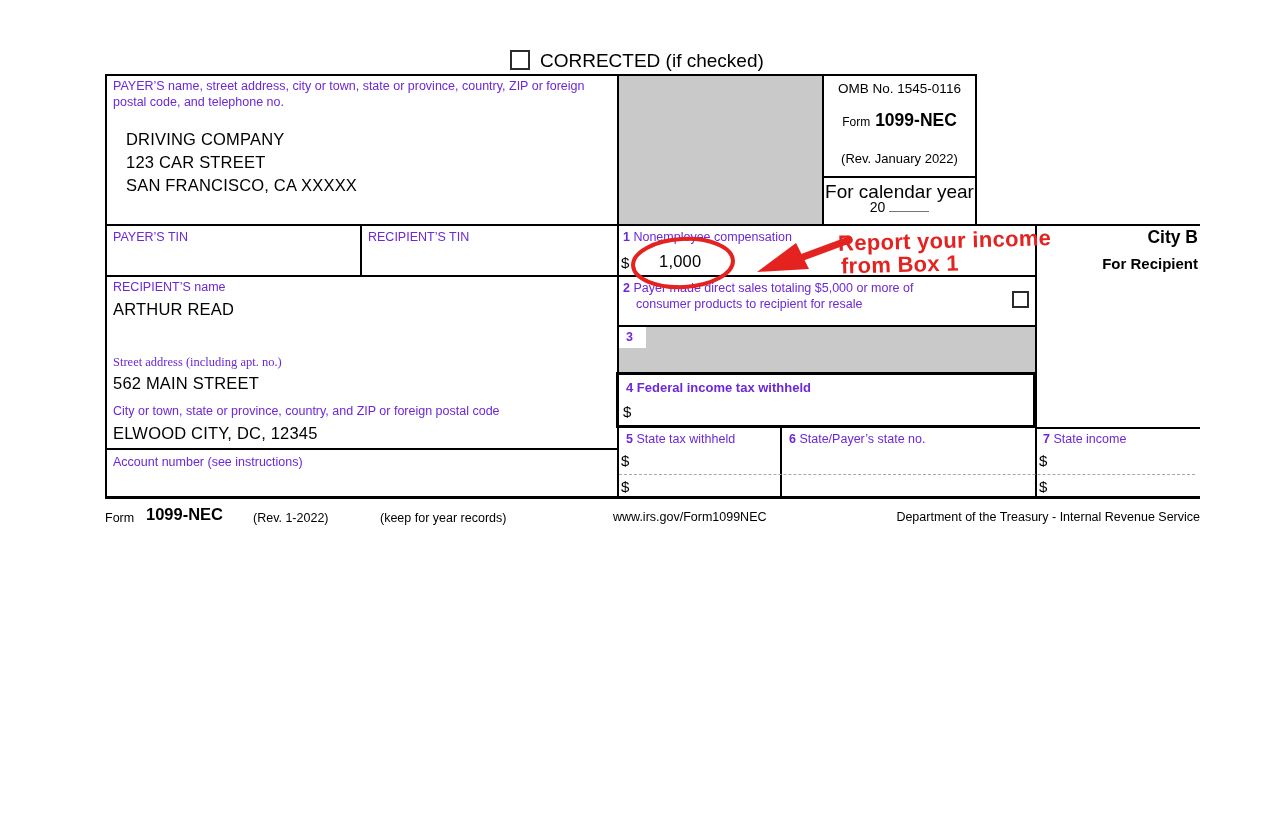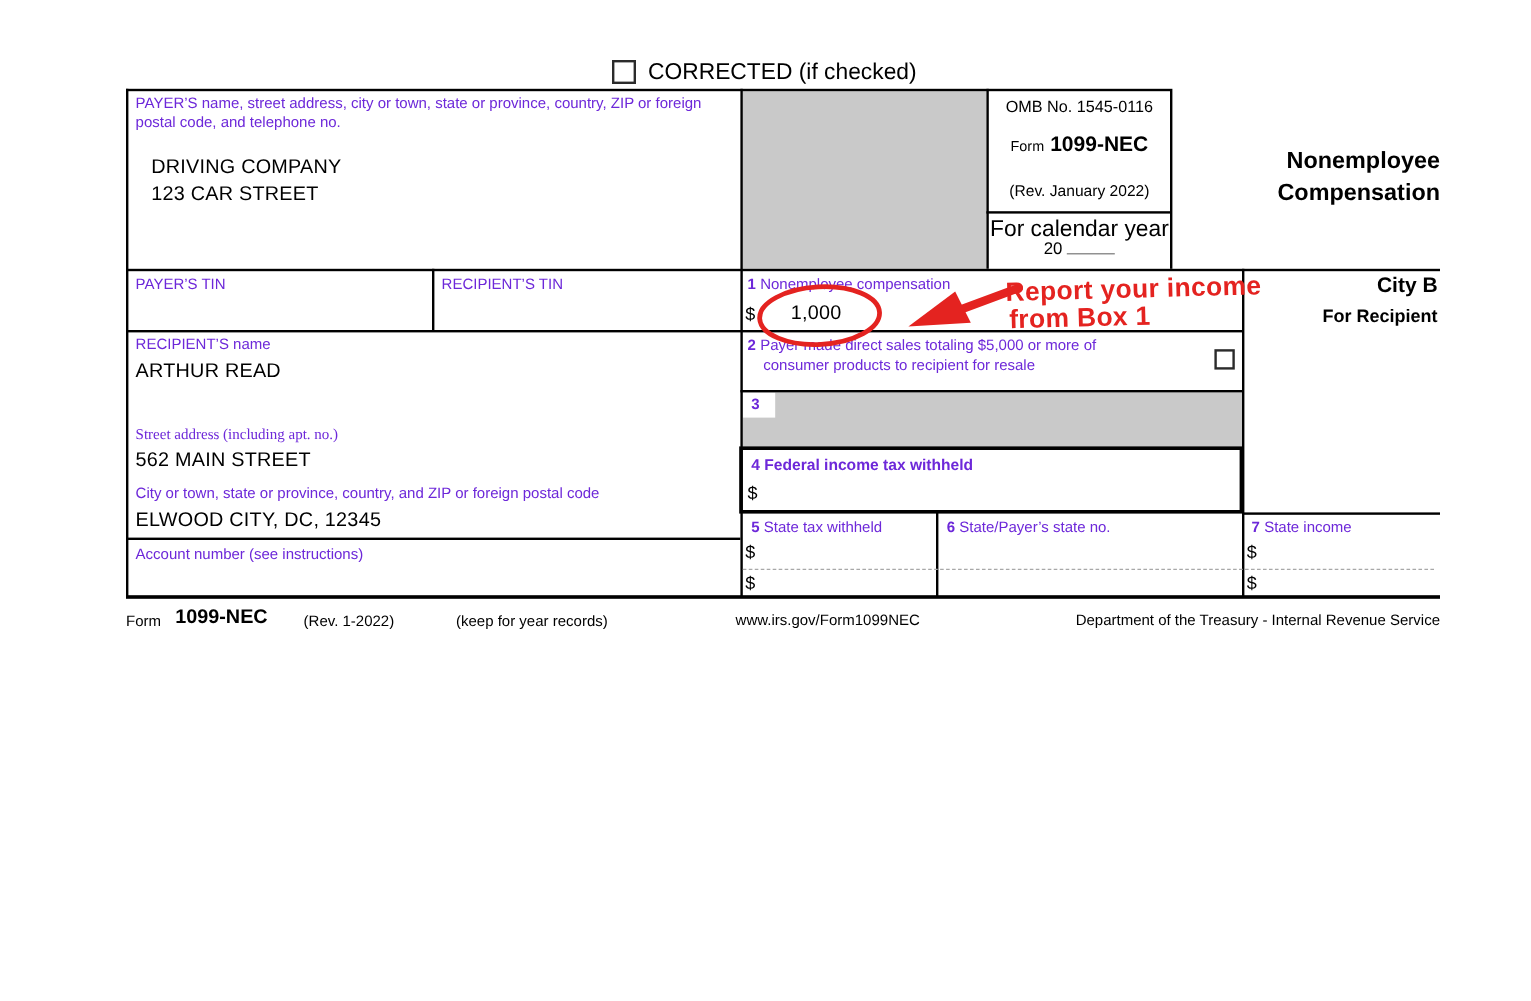--- a/index.html
+++ b/index.html
@@ -48,36 +48,33 @@
   <div class="vline" style="left:1035px; top:224px; height:274px;"></div>
   <div class="vline" style="left:780px; top:427px; height:71px;"></div>
 
   <div class="abs" style="left:616px; top:372px; width:420px; height:56px; border:3px solid #000;"></div>
 
   <div class="dashes" style="left:619px; top:474px; width:576px;"></div>
 
   <div class="lbl" style="left:113px; top:79px; width:490px;">PAYER’S name, street address, city or town, state or province, country, ZIP or foreign postal code, and telephone no.</div>
   <div class="entry" style="left:126px; top:130px;">DRIVING COMPANY</div>
   <div class="entry" style="left:126px; top:153px;">123 CAR STREET</div>
+  <div class="entry" style="left:126px; top:176px;">SAN FRANCISCO, CA XXXXX</div>
 
   <div class="abs" style="left:824px; top:81px; width:151px; text-align:center; font-size:13.5px;">OMB No. 1545-0116</div>
   <div class="abs" style="left:824px; top:110px; width:151px; display:flex; align-items:baseline; justify-content:center; gap:5px;">
     <span style="font-size:12px;">Form</span>
     <span style="font-size:17.5px; font-weight:bold;">1099-NEC</span>
   </div>
   <div class="abs" style="left:824px; top:151px; width:151px; text-align:center; font-size:13px;">(Rev. January 2022)</div>
   <div class="abs" style="left:824px; top:181px; width:151px; text-align:center; font-size:19px;">For calendar year</div>
   <div class="abs" style="left:824px; top:199px; width:151px; text-align:center; font-size:14px;">
     <span>20</span><span class="blank-line"></span>
   </div>
 
-  <div class="abs" style="left:990px; top:121px; width:210px; text-align:right; font-size:19.5px; font-weight:bold; line-height:27px;">
-    <div>Nonemployee</div>
-    <div>Compensation</div>
-  </div>
 
   <div class="lbl" style="left:113px; top:230px;">PAYER’S TIN</div>
   <div class="lbl" style="left:368px; top:230px;">RECIPIENT’S TIN</div>
 
   <div class="lbl" style="left:623px; top:230px;">
     <span class="boxnum">1</span>
     <span>Nonemployee compensation</span>
   </div>
   <div class="dollar" style="left:621px; top:254px;">$</div>
   <div class="entry" style="left:659px; top:252px;">1,000</div>

